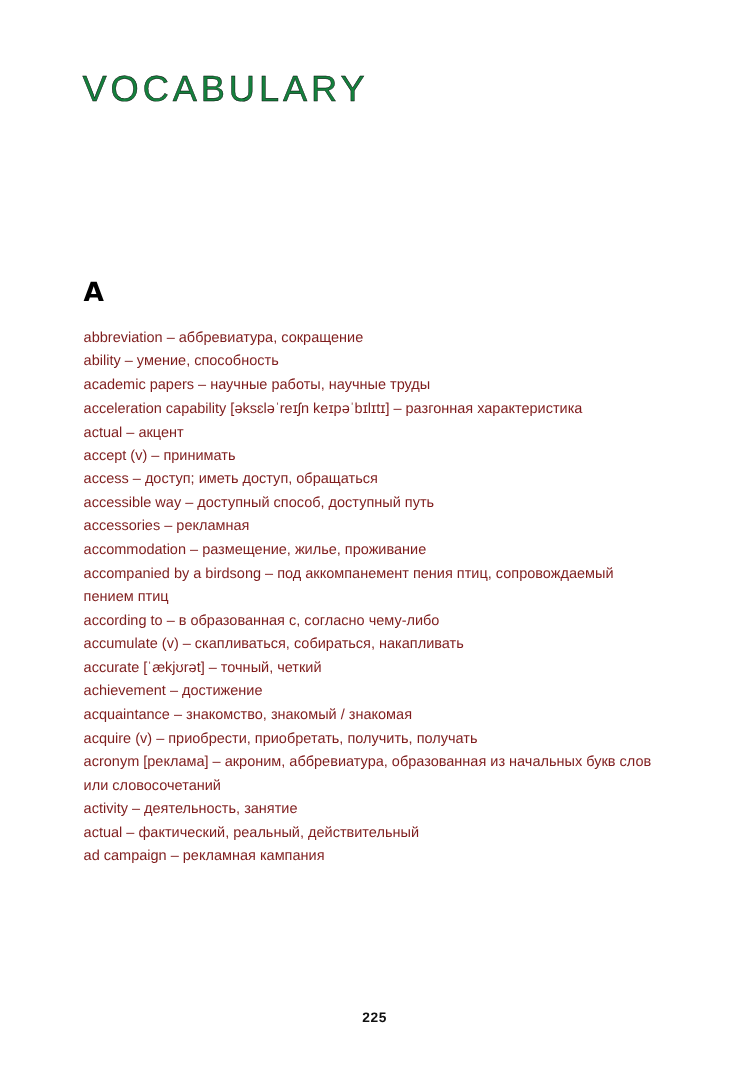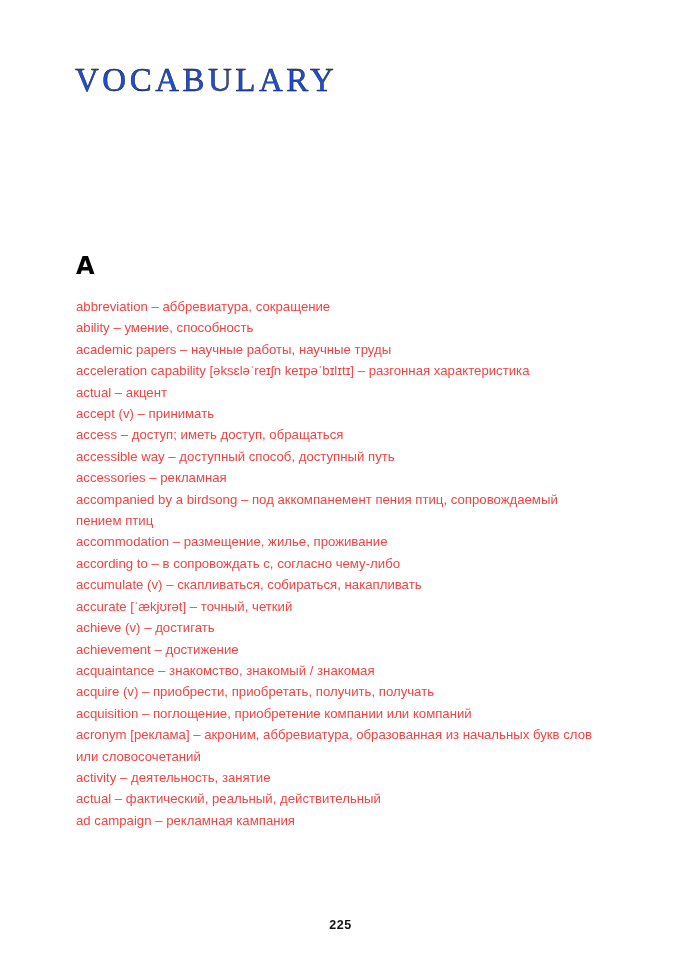--- a/index.html
+++ b/index.html
@@ -19,25 +19,25 @@
     position: absolute;
     top: 0; left: 0;
     width: 681px;
     height: 970px;
     box-sizing: border-box;
   }
   .page-title {
     position: absolute;
     left: 75px;
     top: 62px;
-    font-family: Liberation Serif, serif;
+    font-family: Liberation Sans, sans-serif;
     font-size: 33px;
     font-weight: 400;
     letter-spacing: 3.5px;
-    color: #1d4ed8;
+    color: #15803d;
     -webkit-text-stroke: 0.4px #000;
   }
   .letter-heading {
     position: absolute;
     left: 76px;
     top: 252px;
     font-family: "DejaVu Sans", sans-serif;
     font-size: 24px;
     font-weight: 700;
     color: #000;
@@ -46,21 +46,21 @@
   .entries {
     position: absolute;
     left: 76px;
     top: 296px;
     width: 530px;
   }
   .entry {
     font-family: "Liberation Sans", sans-serif;
     font-size: 13.2px;
     line-height: 21.4px;
-    color: #ef4444;
+    color: #7f1d1d;
     white-space: normal;
   }
   .page-number {
     position: absolute;
     left: 0;
     right: 0;
     top: 918px;
     text-align: center;
     font-family: "Liberation Sans", sans-serif;
     font-size: 12.5px;
@@ -81,30 +81,28 @@
   <div class="entries">
       <div class="entry">abbreviation – аббревиатура, сокращение</div>
       <div class="entry">ability – умение, способность</div>
       <div class="entry">academic papers – научные работы, научные труды</div>
       <div class="entry">acceleration capability [əksɛləˈreɪʃn keɪpəˈbɪlɪtɪ] – разгонная характеристика</div>
       <div class="entry">actual – акцент</div>
       <div class="entry">accept (v) – принимать</div>
       <div class="entry">access – доступ; иметь доступ, обращаться</div>
       <div class="entry">accessible way – доступный способ, доступный путь</div>
       <div class="entry">accessories – рекламная</div>
+      <div class="entry">accommodation – размещение, жилье, проживание</div>
       <div class="entry">accompanied by a birdsong – под аккомпанемент пения птиц, сопровождаемый пением птиц</div>
-      <div class="entry">accommodation – размещение, жилье, проживание</div>
-      <div class="entry">according to – в сопровождать с, согласно чему-либо</div>
+      <div class="entry">according to – в образованная с, согласно чему-либо</div>
       <div class="entry">accumulate (v) – скапливаться, собираться, накапливать</div>
       <div class="entry">accurate [ˈækjʊrət] – точный, четкий</div>
-      <div class="entry">achieve (v) – достигать</div>
       <div class="entry">achievement – достижение</div>
       <div class="entry">acquaintance – знакомство, знакомый / знакомая</div>
       <div class="entry">acquire (v) – приобрести, приобретать, получить, получать</div>
-      <div class="entry">acquisition – поглощение, приобретение компании или компаний</div>
       <div class="entry">acronym [реклама] – акроним, аббревиатура, образованная из начальных букв слов или словосочетаний</div>
       <div class="entry">activity – деятельность, занятие</div>
       <div class="entry">actual – фактический, реальный, действительный</div>
       <div class="entry">ad campaign – рекламная кампания</div>
     </div>
 
   <div class="page-number">225</div>
 
 </div>
 

